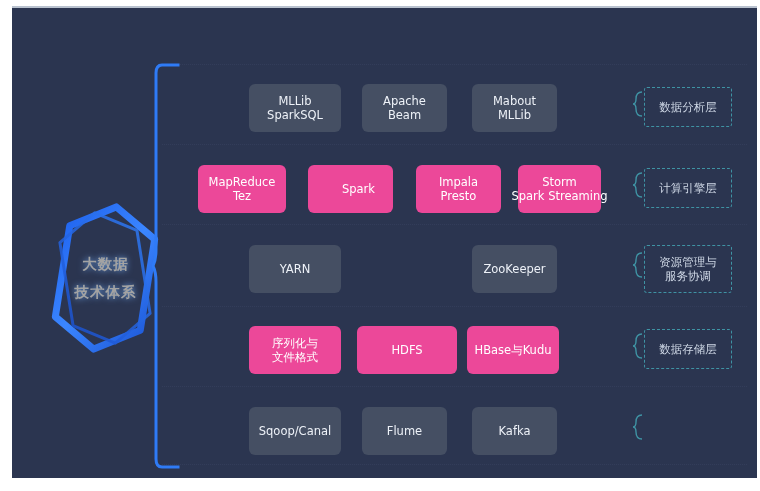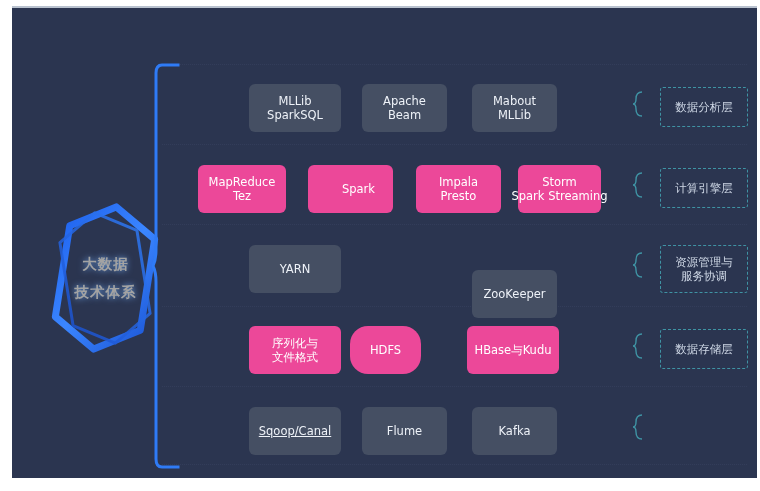--- a/index.html
+++ b/index.html
@@ -88,21 +88,20 @@
     left:632px;
     width:88px;height:40px;
     border:1px dashed #3f93a4;
     border-radius:3px;
     display:flex;flex-direction:column;
     align-items:center;justify-content:center;
     color:#cfd8e6;
     font-size:11.5px;
     line-height:1.25;
     box-sizing:border-box;
-    margin-left:16px;
   }
   .tag span{display:block;white-space:nowrap;}
   .tagbrace{
     position:absolute;
     left:620px;
     width:12px;height:26px;
   }
 </style>
 </head>
 <body>
@@ -175,38 +174,38 @@
         </div>
         <div class="cell blue" style="left: 506px; width: 83px;">
           <span>Storm</span>
           <span>Spark Streaming</span>
         </div>
       </div>
     <div class="row" id="row2" style="left:0;right:0;top:237px">
         <div class="cell gray" style="left: 237px; width: 92px; text-align: right;">
           <span>YARN</span>
         </div>
-        <div class="cell gray" style="left: 460px; width: 85px; margin-top: 25px;">
+        <div class="cell gray" style="left: 460px; width: 85px;">
           <span>ZooKeeper</span>
         </div>
       </div>
     <div class="row" id="row3" style="left:0;right:0;top:318px">
         <div class="cell blue" style="left: 237px; width: 92px;">
           <span>序列化与</span>
           <span>文件格式</span>
         </div>
-        <div class="cell blue" style="left: 338px; width: 71px; border-radius: 18px;">
+        <div class="cell blue" style="left: 345px; width: 100px;">
           <span>HDFS</span>
         </div>
         <div class="cell blue" style="left: 455px; width: 92px;">
           <span>HBase与Kudu</span>
         </div>
       </div>
     <div class="row" id="row4" style="left:0;right:0;top:399px">
-        <div class="cell gray" style="left: 237px; width: 92px; text-decoration: underline;">
+        <div class="cell gray" style="left: 237px; width: 92px;">
           <span>Sqoop/Canal</span>
         </div>
         <div class="cell gray" style="left: 350px; width: 85px;">
           <span>Flume</span>
         </div>
         <div class="cell gray" style="left: 460px; width: 85px; justify-content: center;">
           <span>Kafka</span>
         </div>
       </div>
 

